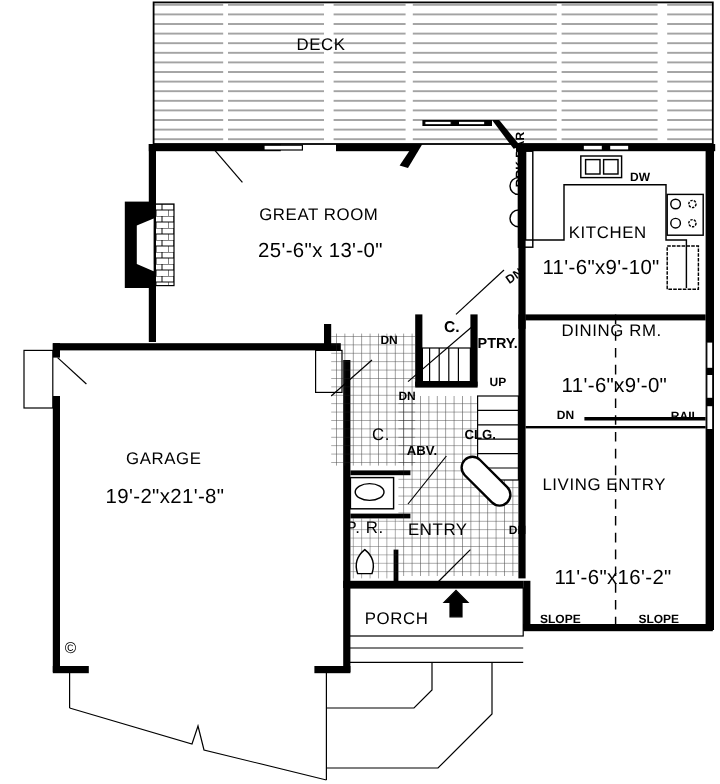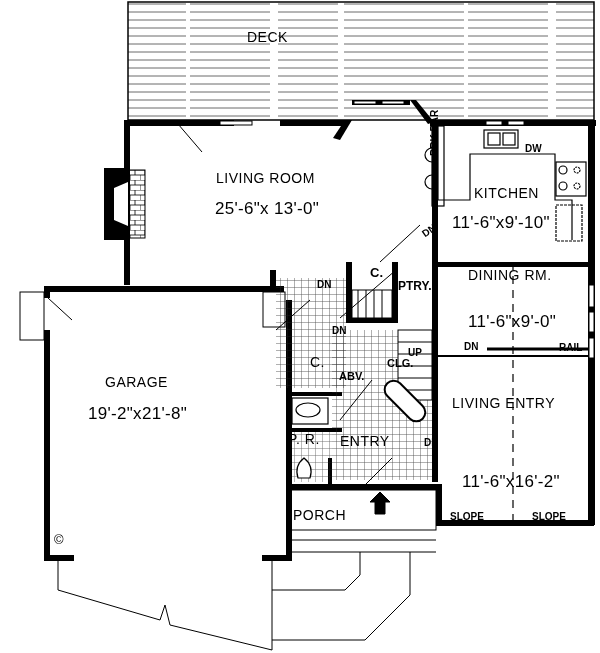--- a/index.html
+++ b/index.html
@@ -153,49 +153,49 @@
   </g>
 
   <g stroke="#000" stroke-dasharray="8 6" stroke-width="1.2">
     <line x1="513" y1="262" x2="513" y2="525"></line>
   </g>
   <line x1="487" y1="349" x2="588" y2="349" stroke="#000" stroke-width="3"></line>
 </svg>
 
 <div class="lbl room" style="left:247px;top:30px;">DECK</div>
 
-<div class="lbl room" style="left:216px;top:171px;">LIVING ROOM</div>
+<div class="lbl room" style="left:216px;top:171px;">GREAT ROOM</div>
 <div class="lbl dim" style="left:215px;top:200px;">25'-6"x 13'-0"</div>
 
 <div class="lbl room" style="left:474px;top:186px;">KITCHEN</div>
 <div class="lbl dim" style="left:452px;top:214px;">11'-6"x9'-10"</div>
 
 <div class="lbl room" style="left:468px;top:268px;">DINING RM.</div>
 <div class="lbl dim" style="left:468px;top:313px;">11'-6"x9'-0"</div>
 
 <div class="lbl room" style="left:452px;top:396px;">LIVING ENTRY</div>
 <div class="lbl dim" style="left:462px;top:473px;">11'-6"x16'-2"</div>
 
 <div class="lbl room" style="left:105px;top:375px;">GARAGE</div>
 <div class="lbl dim" style="left:88px;top:405px;">19'-2"x21'-8"</div>
 
 <div class="lbl room" style="left:340px;top:434px;">ENTRY</div>
-<div class="lbl room" style="left:293px;top:508px;">PORCH</div>
+<div class="lbl room" style="left:304px;top:508px;">PORCH</div>
 <div class="lbl room" style="left:288px;top:432px;">P. R.</div>
 <div class="lbl small" style="left:398px;top:280px;font-size:12px;">PTRY.</div>
 
 <div class="lbl tiny" style="left:430px;top:156px;transform:rotate(-90deg);transform-origin:left top;">BRK.BAR</div>
 <div class="lbl tiny" style="left:525px;top:144px;">DW</div>
 <div class="lbl small" style="left:370px;top:266px;font-size:13px;">C.</div>
 <div class="lbl room" style="left:310px;top:355px;">C.</div>
 <div class="lbl small" style="left:339px;top:358px;margin-left:48px;">CLG.</div>
 <div class="lbl small" style="left:339px;top:371px;">ABV.</div>
 
 <div class="lbl tiny" style="left:422px;top:226px;transform:rotate(-35deg);">DN</div>
 <div class="lbl tiny" style="left:317px;top:280px;">DN</div>
 <div class="lbl tiny" style="left:332px;top:326px;">DN</div>
-<div class="lbl tiny" style="left:408px;top:315px;margin-top:33px;">UP</div>
+<div class="lbl tiny" style="left:408px;top:315px;">UP</div>
 <div class="lbl tiny" style="left:464px;top:342px;">DN</div>
 <div class="lbl tiny" style="left:523px;top:343px;margin-left:36px;">RAIL</div>
 <div class="lbl tiny" style="left:424px;top:438px;">DN</div>
 <div class="lbl tiny ul" style="left:450px;top:512px;">SLOPE</div>
 <div class="lbl tiny ul" style="left:532px;top:512px;">SLOPE</div>
 <div class="lbl" style="left:54px;top:533px;font-size:13px;">©</div>
 
 </body></html>

